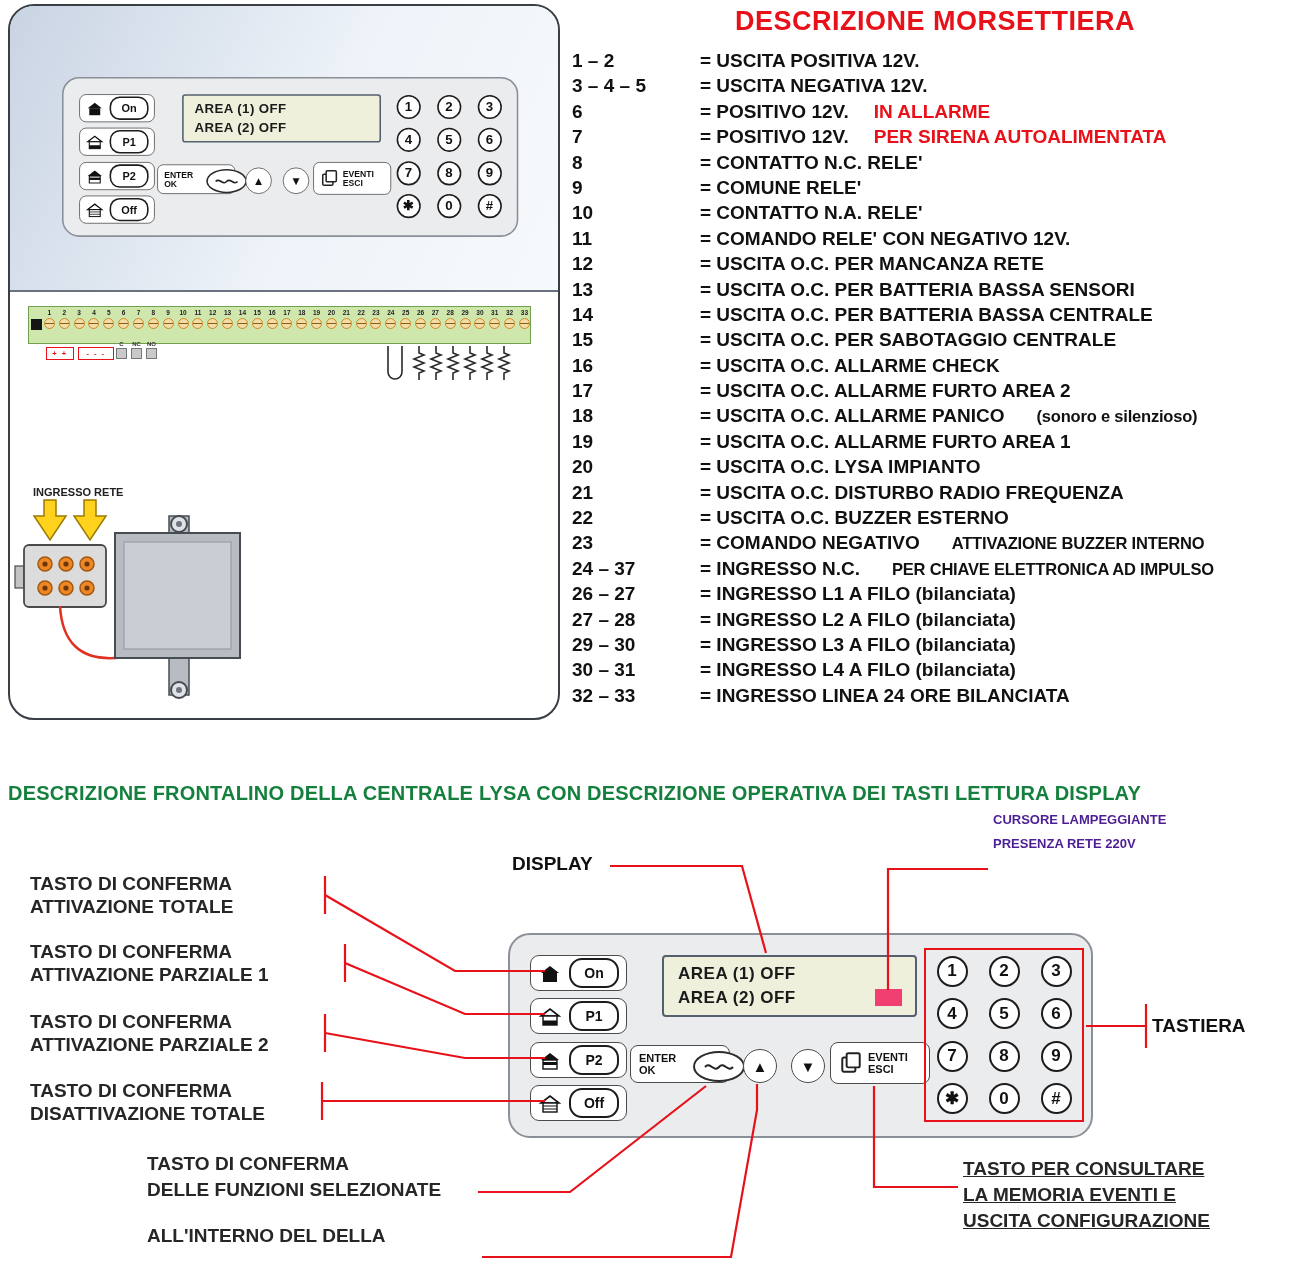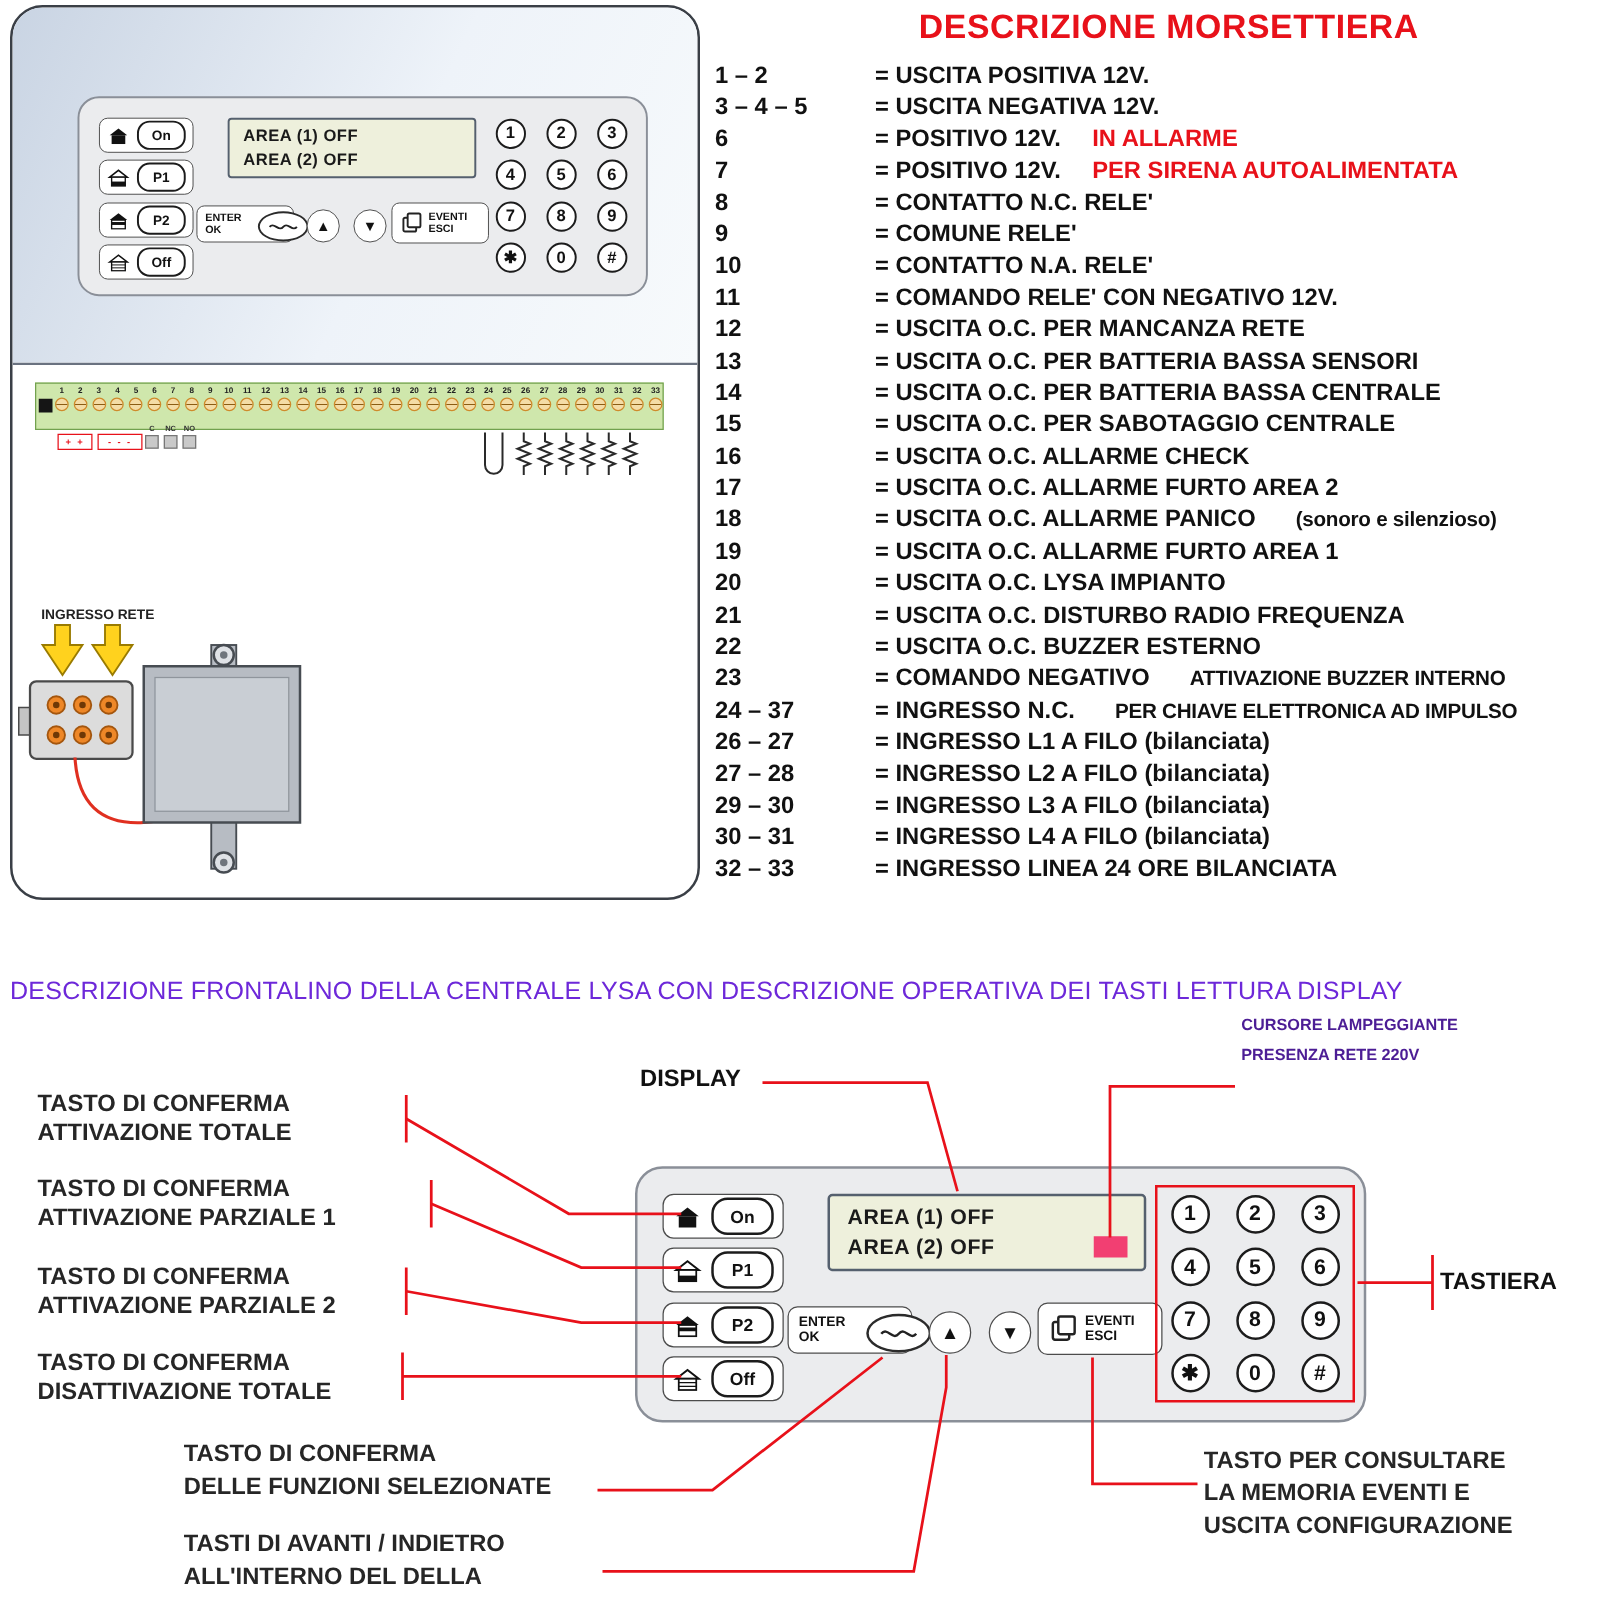--- a/index.html
+++ b/index.html
@@ -76,33 +76,33 @@
   .legend-title{position:absolute;left:735px;top:6px;font-size:27px;font-weight:bold;
     color:#e8111a;letter-spacing:.5px;z-index:2;}
   .legend{position:absolute;left:572px;top:50px;width:718px;z-index:2;}
   .trow{display:flex;align-items:baseline;height:25.4px;font-weight:bold;font-size:19px;
     color:#111;white-space:nowrap;}
   .tnum{width:128px;flex:none;}
   .tred{color:#e8111a;margin-left:25px;}
   .tnote{font-size:16.5px;margin-left:7px;letter-spacing:-0.2px;}
 
   
-  .banner{position:absolute;left:8px;top:782px;width:1285px;font-size:20px;font-weight:normal;
-    color:#6d28d9;white-space:nowrap;letter-spacing:.2px;z-index:2;}
+  .banner{position:absolute;left:8px;top:782px;width:1285px;font-size:20px;font-weight:bold;
+    color:#15803d;white-space:nowrap;letter-spacing:.2px;z-index:2;}
 
   
   .clabel{position:absolute;font-weight:bold;color:#262626;white-space:nowrap;z-index:5;}
   .cl-left{font-size:19px;line-height:23px;}
   .cl-left1{left:30px;top:872px}.cl-left2{left:30px;top:940px}
   .cl-left3{left:30px;top:1010px}.cl-left4{left:30px;top:1079px}
   .cl-display{left:512px;top:853px;font-size:19px;color:#111;}
   .cl-cursor{left:993px;top:808px;font-size:13px;line-height:24px;color:#4c1d95;}
   .cl-enter{left:147px;top:1151px;font-size:19px;line-height:26px;}
   .cl-arrows{left:147px;top:1223px;font-size:19px;line-height:26px;}
-  .cl-eventi{left:963px;top:1156px;font-size:19px;line-height:26px;}
+  .cl-eventi{left:963px;top:1156px;font-size:19px;line-height:26px;text-decoration:underline;}
   .cl-tastiera{left:1152px;top:1015px;font-size:19px;color:#111;}
 
   .overlay{position:absolute;left:0;top:0;width:1293px;height:1285px;z-index:4;pointer-events:none;}
 </style>
 </head>
 <body>
 
 <div class="device">
   <div class="lid"></div>
 </div>
@@ -693,21 +693,20 @@
 <div class="clabel cl-display">DISPLAY</div>
 <div class="clabel cl-cursor">
   <div>CURSORE LAMPEGGIANTE</div>
     <div>PRESENZA RETE 220V</div>
 </div>
 <div class="clabel cl-enter">
   <div>TASTO DI CONFERMA</div>
     <div>DELLE FUNZIONI SELEZIONATE</div>
 </div>
 <div class="clabel cl-arrows">
-  <div>TASTI DI AVANTI / INDIETRO</div>
     <div>ALL'INTERNO DEL DELLA</div>
 </div>
 <div class="clabel cl-eventi">
   <div>TASTO PER CONSULTARE</div>
     <div>LA MEMORIA EVENTI E</div>
     <div>USCITA CONFIGURAZIONE</div>
 </div>
 <div class="clabel cl-tastiera">TASTIERA</div>
 
 </body></html>

